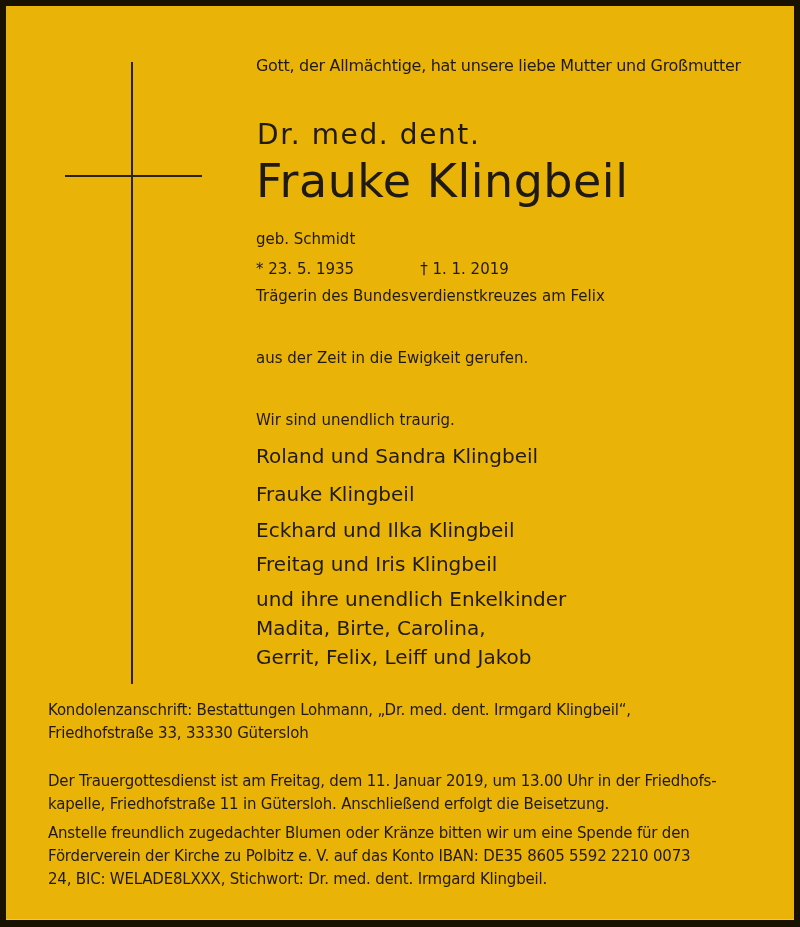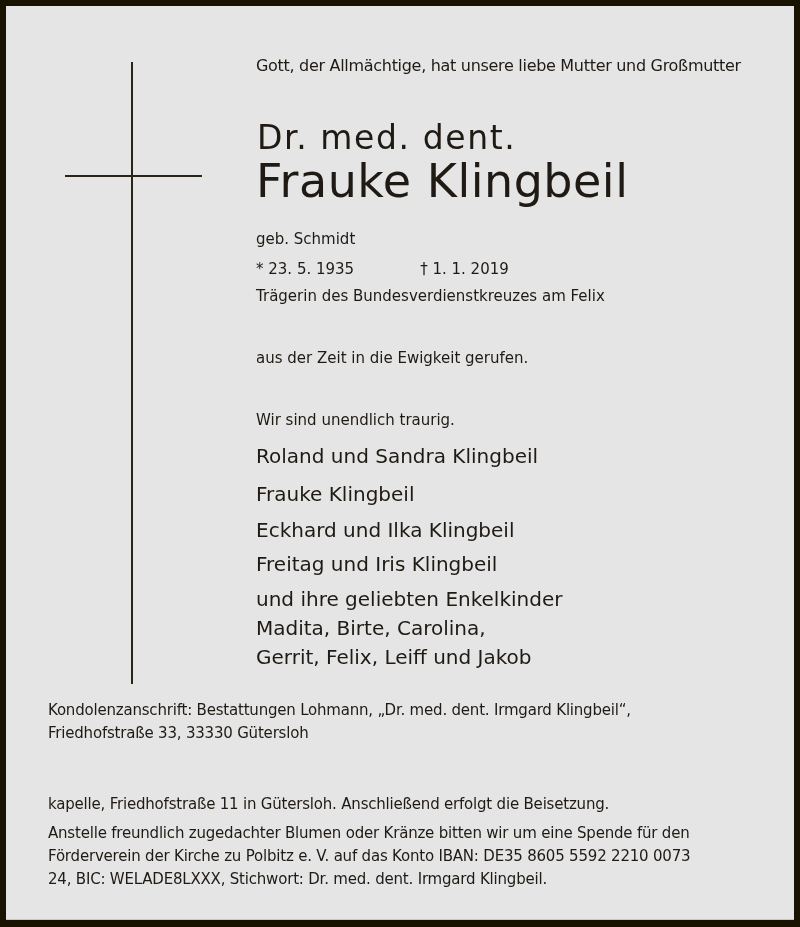--- a/index.html
+++ b/index.html
@@ -8,39 +8,39 @@
       background: #1a1200;
       position: relative;
       overflow: hidden;
       font-family: "DejaVu Sans", sans-serif;
       color: #1f1a14;
     }
     .page {
       position: absolute;
       left: 6px; top: 6px;
       width: 788px; height: 914px;
-      background: #e5e5e5;
+      background: #eab308;
       box-sizing: border-box;
       border-bottom: 1px solid #c8c4bc;
     }
     .cross-v {
       position: absolute;
       left: 125px; top: 56px;
       width: 2px; height: 622px;
       background: #2a2418;
     }
     .cross-h {
       position: absolute;
       left: 59px; top: 169px;
       width: 137px; height: 2px;
       background: #2a2418;
     }
     .txt { position: absolute; white-space: nowrap; }
     .intro { left: 250px; top: 50px; font-size: 16px; letter-spacing: -0.3px; }
-    .title { left: 251px; top: 112px; font-size: 33px; letter-spacing: 1.6px; }
+    .title { left: 251px; top: 112px; font-size: 28px; letter-spacing: 1.6px; }
     .name { left: 250px; top: 148px; font-size: 46px; letter-spacing: 0.5px; }
     .born { left: 250px; top: 224px; font-size: 15px; }
     .dates { left: 250px; top: 254px; font-size: 15px; }
     .dates .death { margin-left: 66px; }
     .award { left: 250px; top: 281px; font-size: 15px; }
     .called { left: 250px; top: 343px; font-size: 15px; }
     .sad { left: 250px; top: 405px; font-size: 15px; }
     .fam { left: 250px; font-size: 20px; }
     .fam1 { top: 438px; }
     .fam2 { top: 476px; }
@@ -73,24 +73,25 @@
     <span>* 23. 5. 1935</span><span class="death">† 1. 1. 2019</span>
   </div>
   <div class="txt award">Trägerin des Bundesverdienstkreuzes am Felix</div>
   <div class="txt called">aus der Zeit in die Ewigkeit gerufen.</div>
   <div class="txt sad">Wir sind unendlich traurig.</div>
 
   <div class="txt fam fam1">Roland und Sandra Klingbeil</div>
   <div class="txt fam fam2">Frauke Klingbeil</div>
   <div class="txt fam fam3">Eckhard und Ilka Klingbeil</div>
   <div class="txt fam fam4">Freitag und Iris Klingbeil</div>
-  <div class="txt fam fam5">und ihre geliebten Enkelkinder</div>
+  <div class="txt fam fam5">und ihre unendlich Enkelkinder</div>
   <div class="txt fam fam6">Madita, Birte, Carolina,</div>
   <div class="txt fam fam7">Gerrit, Felix, Leiff und Jakob</div>
 
   <div class="txt small k1">Kondolenzanschrift: Bestattungen Lohmann, „Dr. med. dent. Irmgard Klingbeil“,</div>
   <div class="txt small k2">Friedhofstraße 33, 33330 Gütersloh</div>
 
+  <div class="txt small s1">Der Trauergottesdienst ist am Freitag, dem 11. Januar 2019, um 13.00 Uhr in der Friedhofs-</div>
   <div class="txt small s2">kapelle, Friedhofstraße 11 in Gütersloh. Anschließend erfolgt die Beisetzung.</div>
   <div class="txt small s3">Anstelle freundlich zugedachter Blumen oder Kränze bitten wir um eine Spende für den</div>
   <div class="txt small s4">Förderverein der Kirche zu Polbitz e. V. auf das Konto IBAN: DE35 8605 5592 2210 0073</div>
   <div class="txt small s5">24, BIC: WELADE8LXXX, Stichwort: Dr. med. dent. Irmgard Klingbeil.</div>
 </div>
 
 </body></html>

